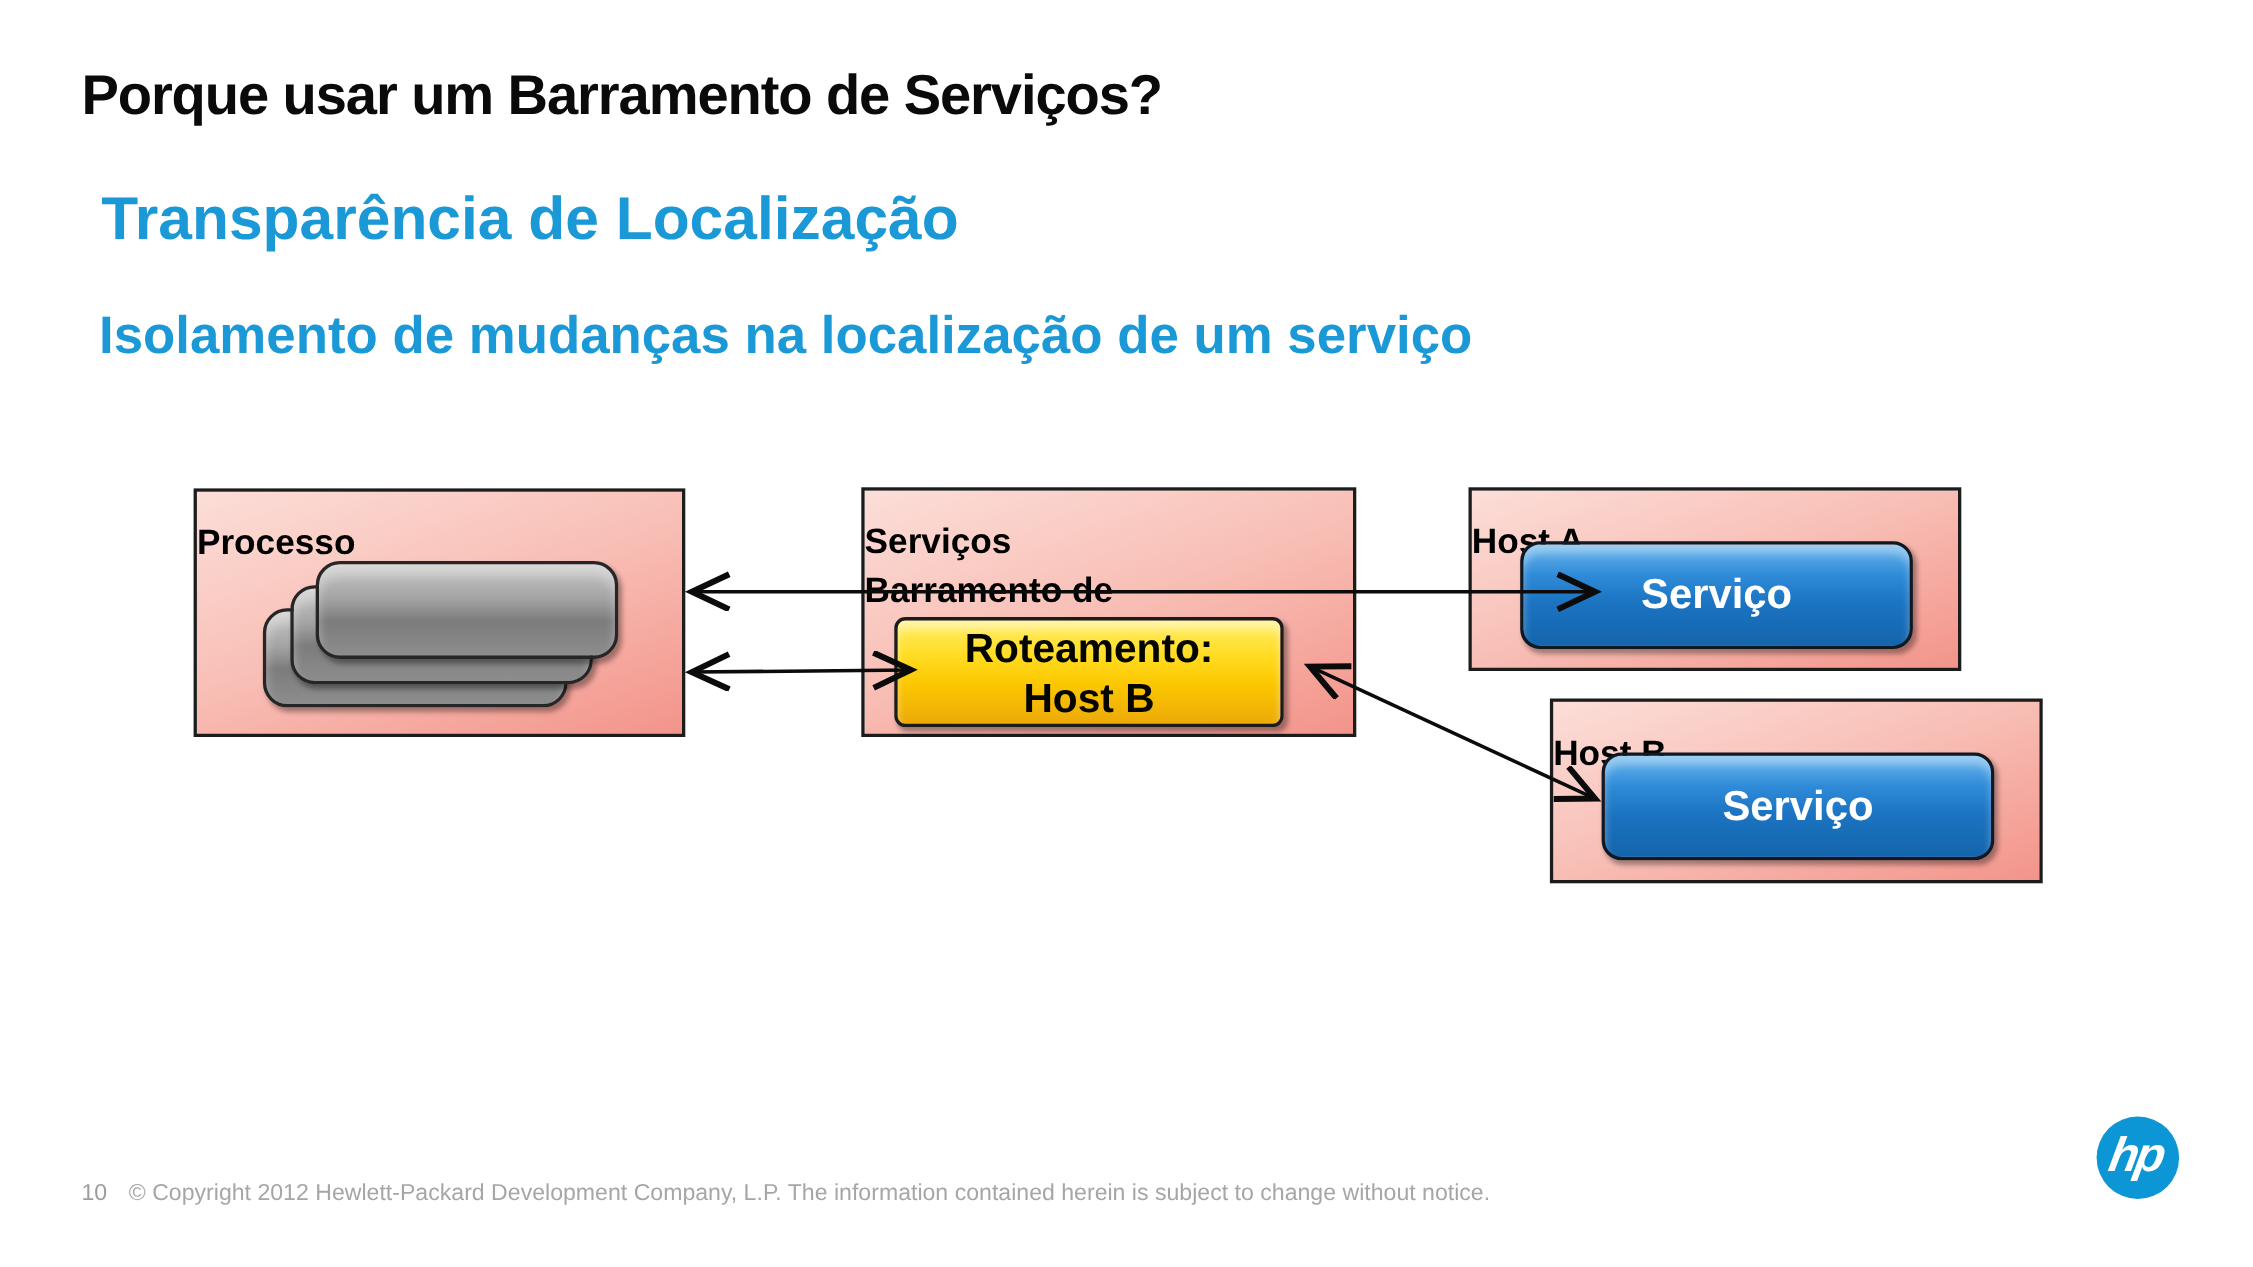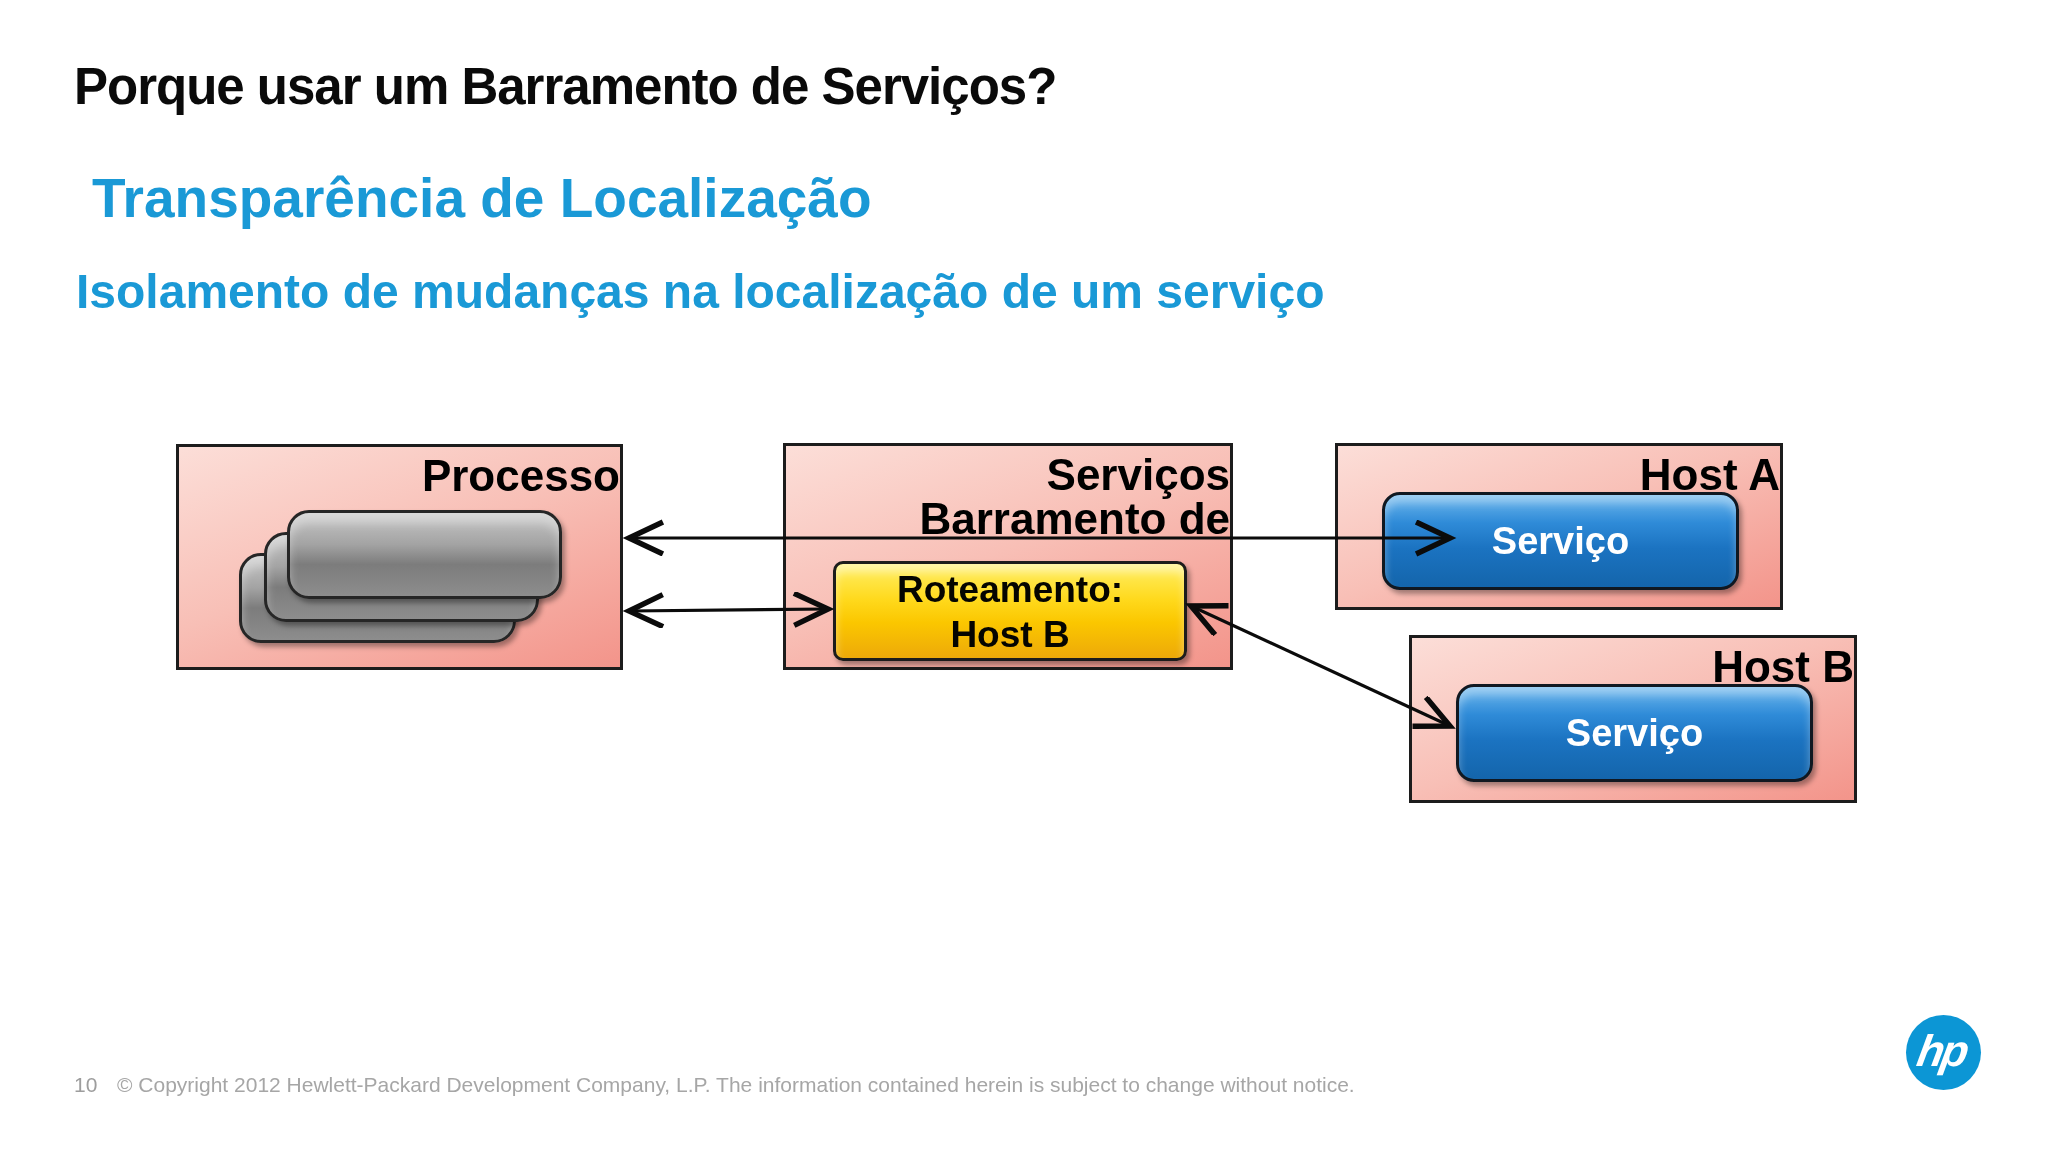--- a/index.html
+++ b/index.html
@@ -17,36 +17,36 @@
     position:absolute;left:74px;top:58px;margin:0;
     font-size:51px;line-height:1.12;font-weight:bold;color:#0a0a0a;
     letter-spacing:-1px;white-space:nowrap;
   }
   .subtitle{
     position:absolute;left:76px;top:152px;margin:16px;
     font-size:55px;line-height:1.1;font-weight:bold;color:#1a99d6;
     white-space:nowrap;
   }
   .section-heading{
-    position:absolute;left:76px;top:266px;margin:0;
+    position:absolute;left:76px;top:266px;margin:14px;
     font-size:48px;line-height:1.1;font-weight:bold;color:#1a99d6;
     white-space:nowrap;
   }
 
   
   .panel{
     position:absolute;
     border:3px solid #1c1c1c;
     background:linear-gradient(160deg,#fcded8 0%,#f8bfb6 48%,#f3948a 100%);
     box-sizing:border-box;
   }
   .panel-label{
-    width:100%;text-align:right;
-    font-size:44px;font-weight:bold;color:#000;
-    padding-top:7px;line-height:44px;
+    width:100%;text-align:left;
+    font-size:32px;font-weight:bold;color:#000;
+    padding-top:24px;line-height:44px;
   }
   .panel-label span{display:block;}
   .processo{left:176px;top:444px;width:447px;height:226px;}
   .bus{left:783px;top:443px;width:450px;height:227px;}
   .hosta{left:1335px;top:443px;width:448px;height:167px;}
   .hostb{left:1409px;top:635px;width:448px;height:168px;}
 
   
   .gcard{
     position:absolute;
@@ -54,21 +54,21 @@
     background:linear-gradient(180deg,#c6c6c6 0%,#a3a3a3 38%,#7c7c7c 62%,#8d8d8d 100%);
     box-shadow:3px 4px 5px rgba(0,0,0,0.35), inset 0 10px 10px rgba(255,255,255,0.35);
     box-sizing:border-box;
   }
   .gc-back {left:60px; top:106px;width:277px;height:90px;}
   .gc-mid  {left:85px; top:85px; width:275px;height:90px;}
   .gc-front{left:108px;top:63px; width:275px;height:89px;}
 
   
   .routing{
-    position:absolute;left:833px;top:561px;width:354px;height:100px;
+    position:absolute;left:813px;top:561px;width:354px;height:100px;
     border:3px solid #1c1c1c;border-radius:10px;
     background:linear-gradient(180deg,#ffef66 0%,#ffd91c 38%,#fbc700 62%,#eda909 100%);
     box-shadow:3px 4px 5px rgba(0,0,0,0.35), inset 0 8px 8px rgba(255,255,255,0.45);
     box-sizing:border-box;
     text-align:center;font-size:37px;font-weight:bold;color:#050500;line-height:45px;
     padding-top:3px;
     z-index:3;
   }
   .routing span{display:block;}
 

